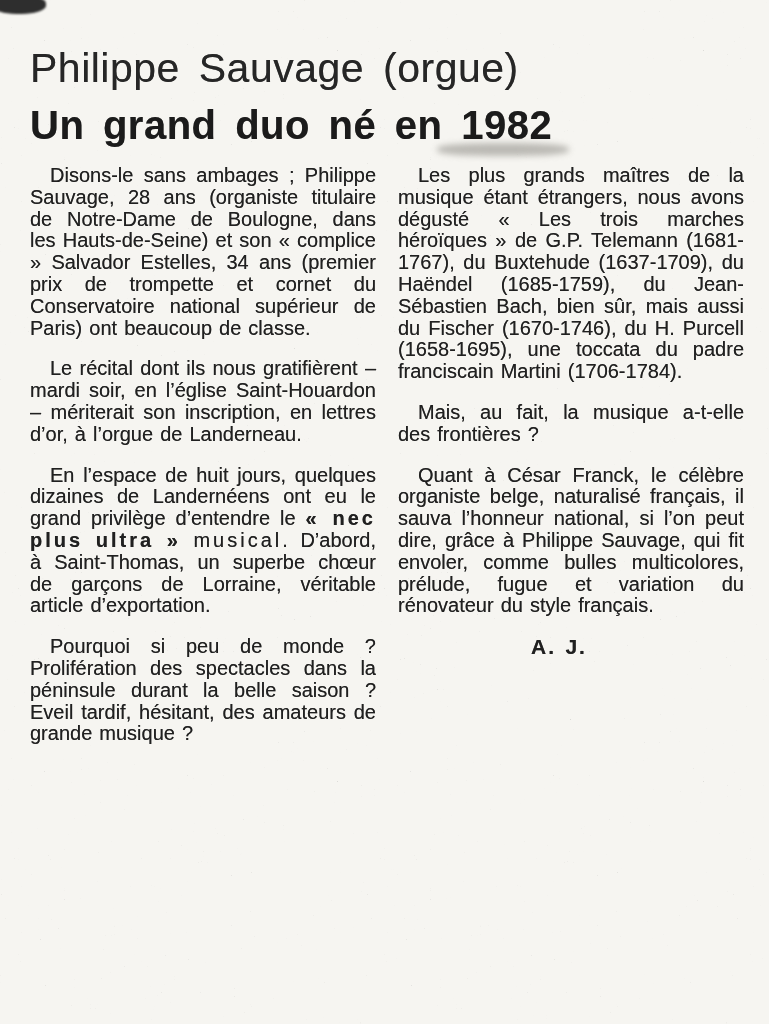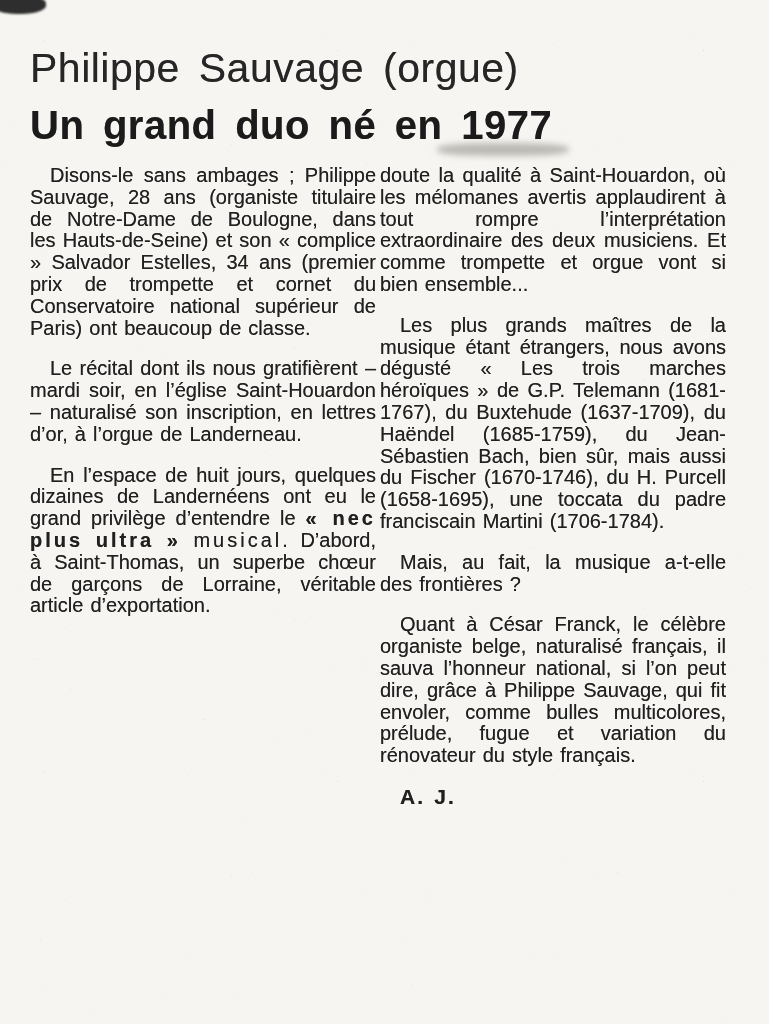--- a/index.html
+++ b/index.html
@@ -34,21 +34,21 @@
     font-size: 40px;
     font-weight: 700;
     line-height: 44px;
     letter-spacing: 0.5px;
     word-spacing: 7px;
     color: #1b1b1b;
     text-shadow: 0 0 0.6px rgba(20,20,20,0.5);
   }
   .cols {
     display: flex;
-    gap: 4px;
+    gap: 22px;
     margin-top: 18px;
   }
   .col {
     width: 346px;
     font-size: 20px;
     line-height: 21.8px;
     text-align: justify;
     word-spacing: 1.5px;
     color: #202020;
     text-shadow: 0 0 0.5px rgba(25,25,25,0.6);
@@ -56,21 +56,21 @@
   .col p {
     margin: 0 0 19px 0;
     text-indent: 20px;
   }
   .col p.flush { text-indent: 0; }
   .col p.mb0 { margin-bottom: 0; }
   .bold-spaced { font-weight: 700; letter-spacing: 3px; }
   .spaced { letter-spacing: 3px; }
   .signature {
     margin: 4px 0 0 0;
-    text-align: left;
+    text-align: center;
     padding-right: 44px;
     font-weight: 700;
     font-size: 21px;
     letter-spacing: 2px;
   }
   .noise-overlay {
     position: absolute;
     inset: 0;
     width: 769px;
     height: 1024px;
@@ -106,32 +106,32 @@
 
   <div class="smudge-top-left"></div>
   <div class="smudge-under-headline"></div>
 
   <div class="inner">
 
     <h1 class="headline">
       <span>Philippe Sauvage (orgue)</span><br>
     </h1>
 
-    <h2 class="subhead">Un grand duo né en 1977</h2>
+    <h2 class="subhead">Un grand duo né en 1982</h2>
 
     <div class="cols">
 
       <div class="col">
         <p>Disons-le sans ambages ; Philippe Sauvage, 28 ans (organiste titulaire de Notre-Dame de Boulogne, dans les Hauts-de-Seine) et son « complice » Salvador Estelles, 34 ans (premier prix de trompette et cornet du Conservatoire national supérieur de Paris) ont beaucoup de classe.</p>
-        <p>Le récital dont ils nous gratifièrent – mardi soir, en l’église Saint-Houardon – naturalisé son inscription, en lettres d’or, à l’orgue de Landerneau.</p>
+        <p>Le récital dont ils nous gratifièrent – mardi soir, en l’église Saint-Houardon – mériterait son inscription, en lettres d’or, à l’orgue de Landerneau.</p>
         <p><span>En l’espace de huit jours, quelques dizaines de Landernéens ont eu le grand privilège d’entendre le </span><span class="bold-spaced">« nec plus ultra »</span><span class="spaced"> musical.</span><span> D’abord, à Saint-Thomas, un superbe chœur de garçons de Lorraine, véritable article d’exportation.</span></p>
+        <p class="mb0">Pourquoi si peu de monde ? Prolifération des spectacles dans la péninsule durant la belle saison ? Eveil tardif, hésitant, des amateurs de grande musique ?</p>
       </div>
 
       <div class="col">
-        <p class="flush">doute la qualité à Saint-Houardon, où les mélomanes avertis applaudirent à tout rompre l’interprétation extraordinaire des deux musiciens. Et comme trompette et orgue vont si bien ensemble...</p>
         <p>Les plus grands maîtres de la musique étant étrangers, nous avons dégusté « Les trois marches héroïques » de G.P. Telemann (1681-1767), du Buxtehude (1637-1709), du Haëndel (1685-1759), du Jean-Sébastien Bach, bien sûr, mais aussi du Fischer (1670-1746), du H. Purcell (1658-1695), une toccata du padre franciscain Martini (1706-1784).</p>
         <p>Mais, au fait, la musique a-t-elle des frontières ?</p>
         <p>Quant à César Franck, le célèbre organiste belge, naturalisé français, il sauva l’honneur national, si l’on peut dire, grâce à Philippe Sauvage, qui fit envoler, comme bulles multicolores, prélude, fugue et variation du rénovateur du style français.</p>
         <p class="signature">A. J.</p>
       </div>
 
     </div>
   </div>
 
   <svg class="noise-overlay" xmlns="http://www.w3.org/2000/svg" width="769" height="1024">

